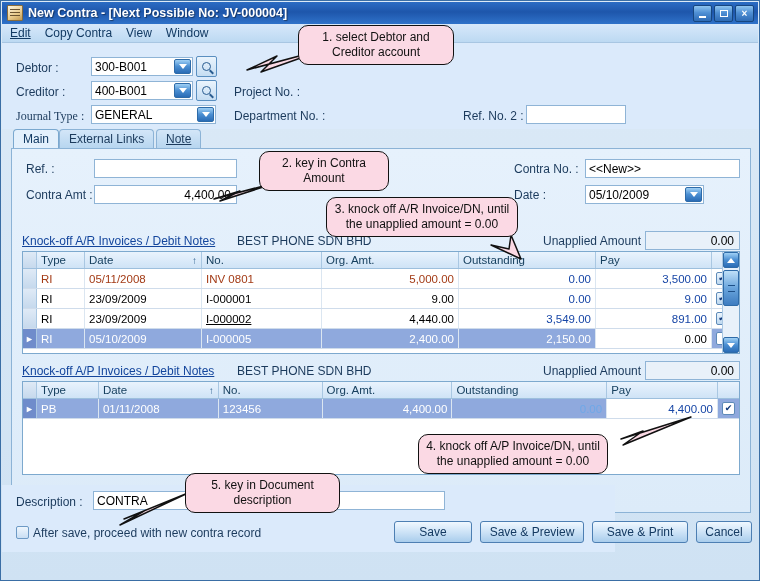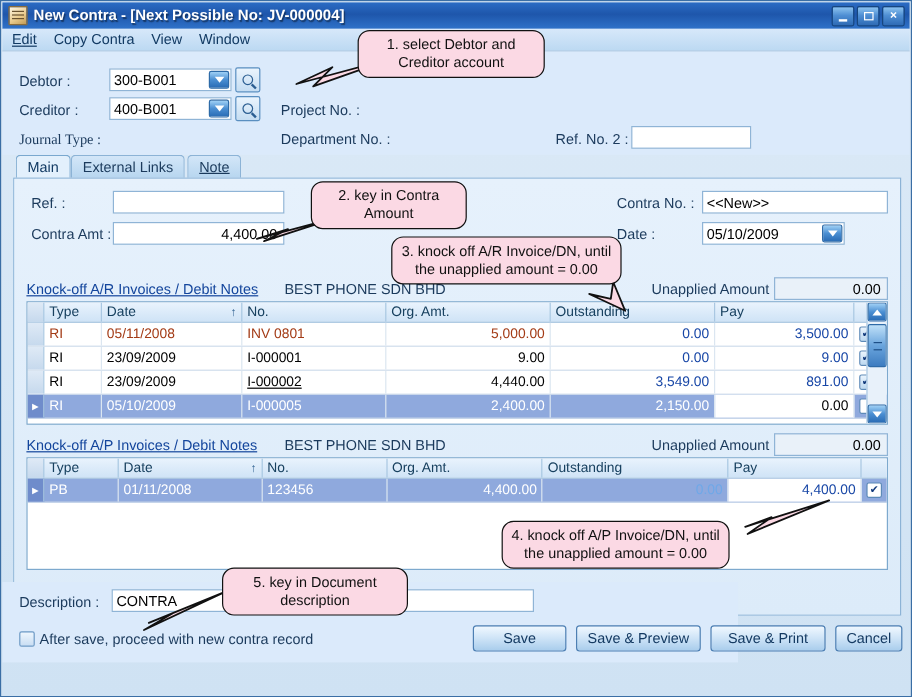--- a/index.html
+++ b/index.html
@@ -261,20 +261,24 @@
     <div class="lbl" style="left:14px; top:42px;">Creditor :</div>
     <div class="fld" style="left:89px; top:38px; width:102px;">
       <span>400-B001</span>
       <span class="combo-arrow"></span>
     </div>
     <div class="lookup-btn" style="left:194px; top:37px;">
       <span class="mag"></span>
     </div>
 
     <div class="lbl" style="left:14px; top:66px;font-family:Liberation Serif, serif;">Journal Type :</div>
+    <div class="fld" style="left:89px; top:62px; width:125px;">
+      <span>GENERAL</span>
+      <span class="combo-arrow"></span>
+    </div>
 
     <div class="lbl" style="left:232px; top:42px;">Project No. :</div>
     <div class="lbl" style="left:232px; top:66px;">Department No. :</div>
 
     <div class="lbl" style="left:461px; top:66px;">Ref. No. 2 :</div>
     <div class="fld" style="left:524px; top:62px; width:100px;">
       <span></span>
     </div>
   </div>
 

